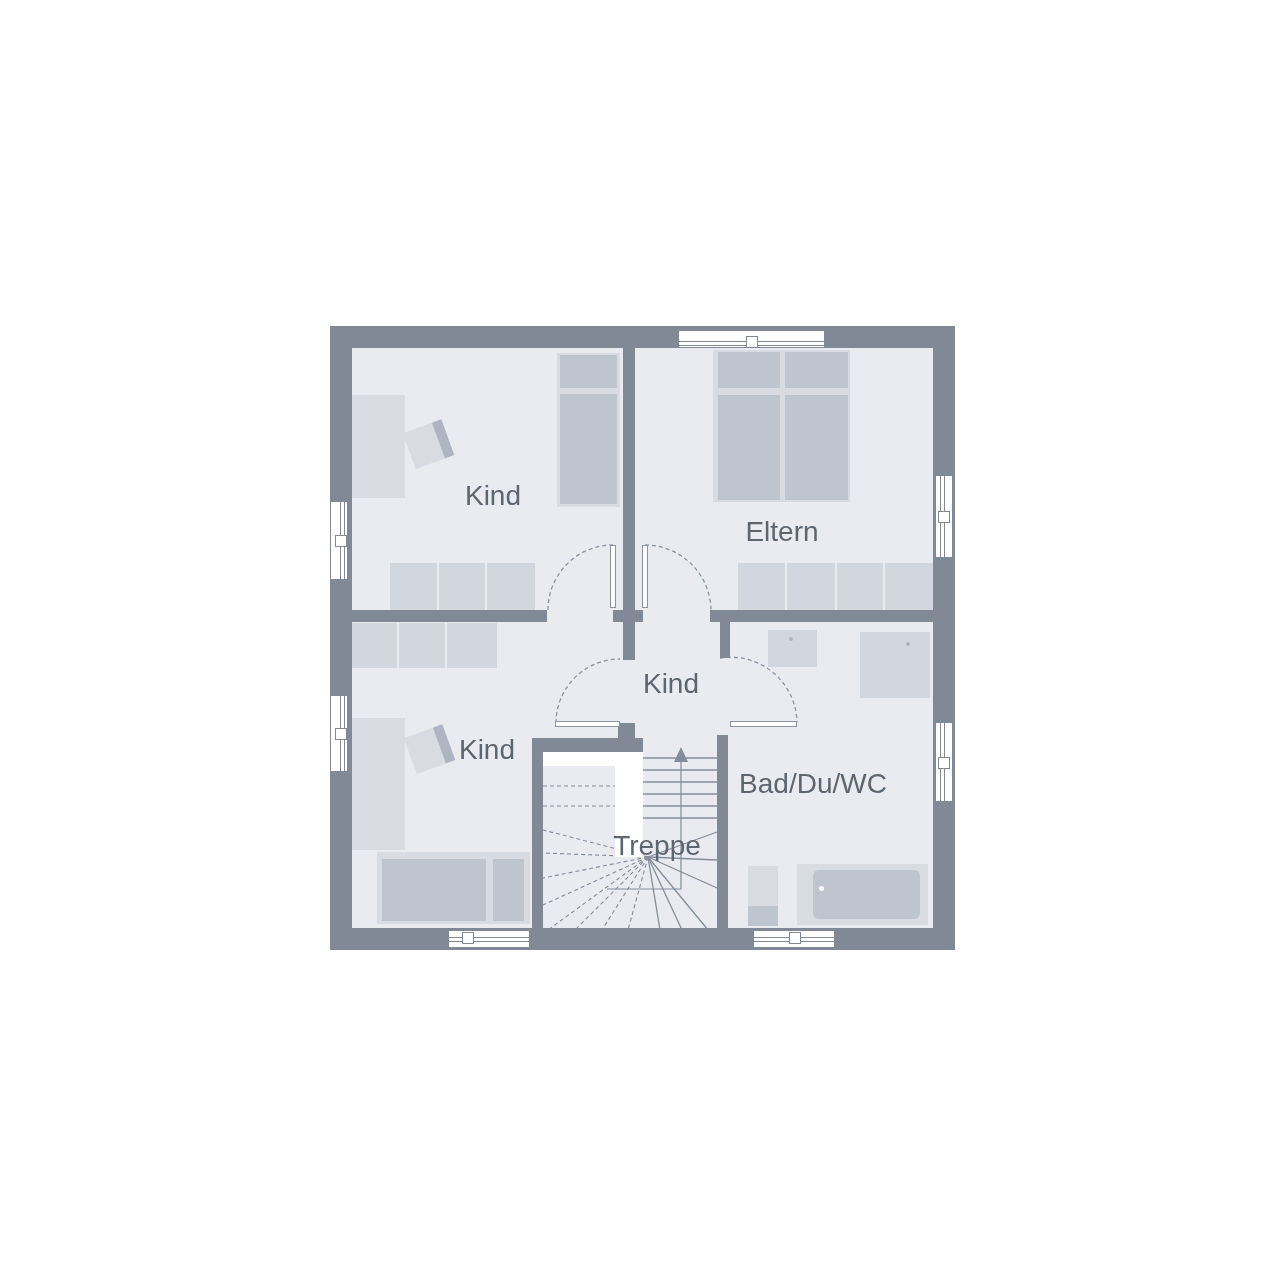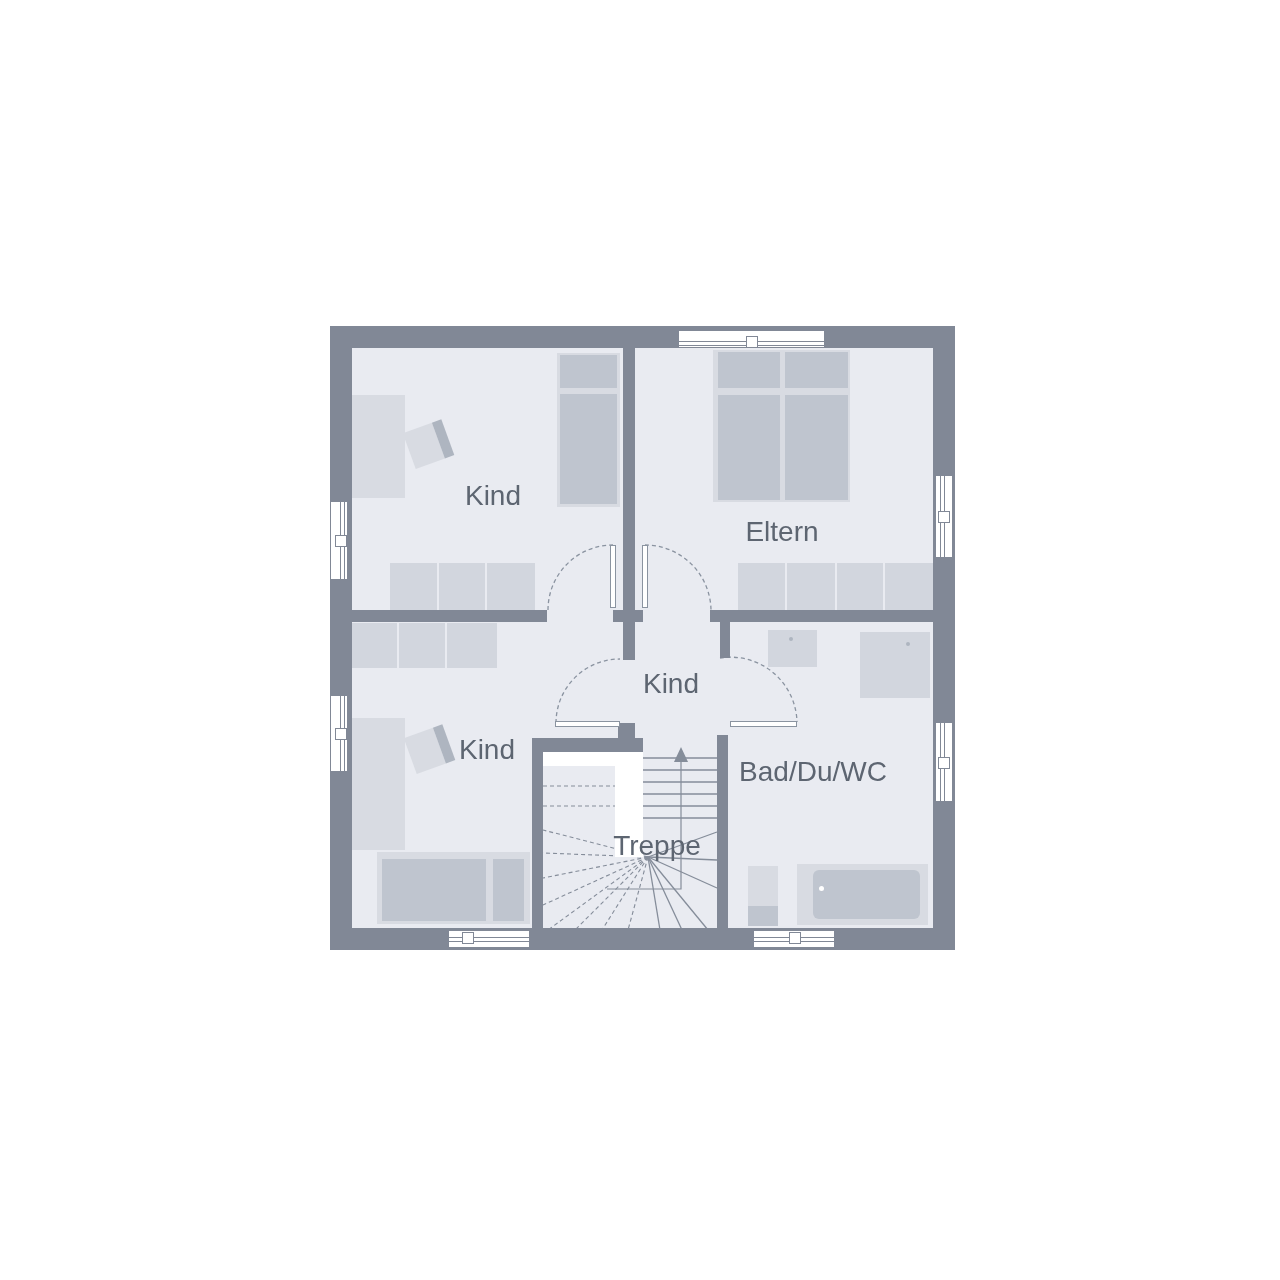--- a/index.html
+++ b/index.html
@@ -174,16 +174,16 @@
 
   <div class="leaf" style="left:280px;top:219px;width:6px;height:63px;"></div>
   <div class="leaf" style="left:312px;top:219px;width:6px;height:63px;"></div>
   <div class="leaf" style="left:225px;top:395px;width:65px;height:6px;"></div>
   <div class="leaf" style="left:400px;top:395px;width:67px;height:6px;"></div>
 
   <div class="room-label" style="left:163px;top:170px;">Kind</div>
   <div class="room-label" style="left:452px;top:206px;">Eltern</div>
   <div class="room-label" style="left:157px;top:424px;">Kind</div>
   <div class="room-label" style="left:341px;top:358px;">Kind</div>
-  <div class="room-label" style="left:483px;top:446px;">Bad/Du/WC</div>
+  <div class="room-label" style="left:483px;top:458px;">Bad/Du/WC</div>
   <div class="room-label" style="left:327px;top:520px;">Treppe</div>
 
 </div>
 
 </body></html>

